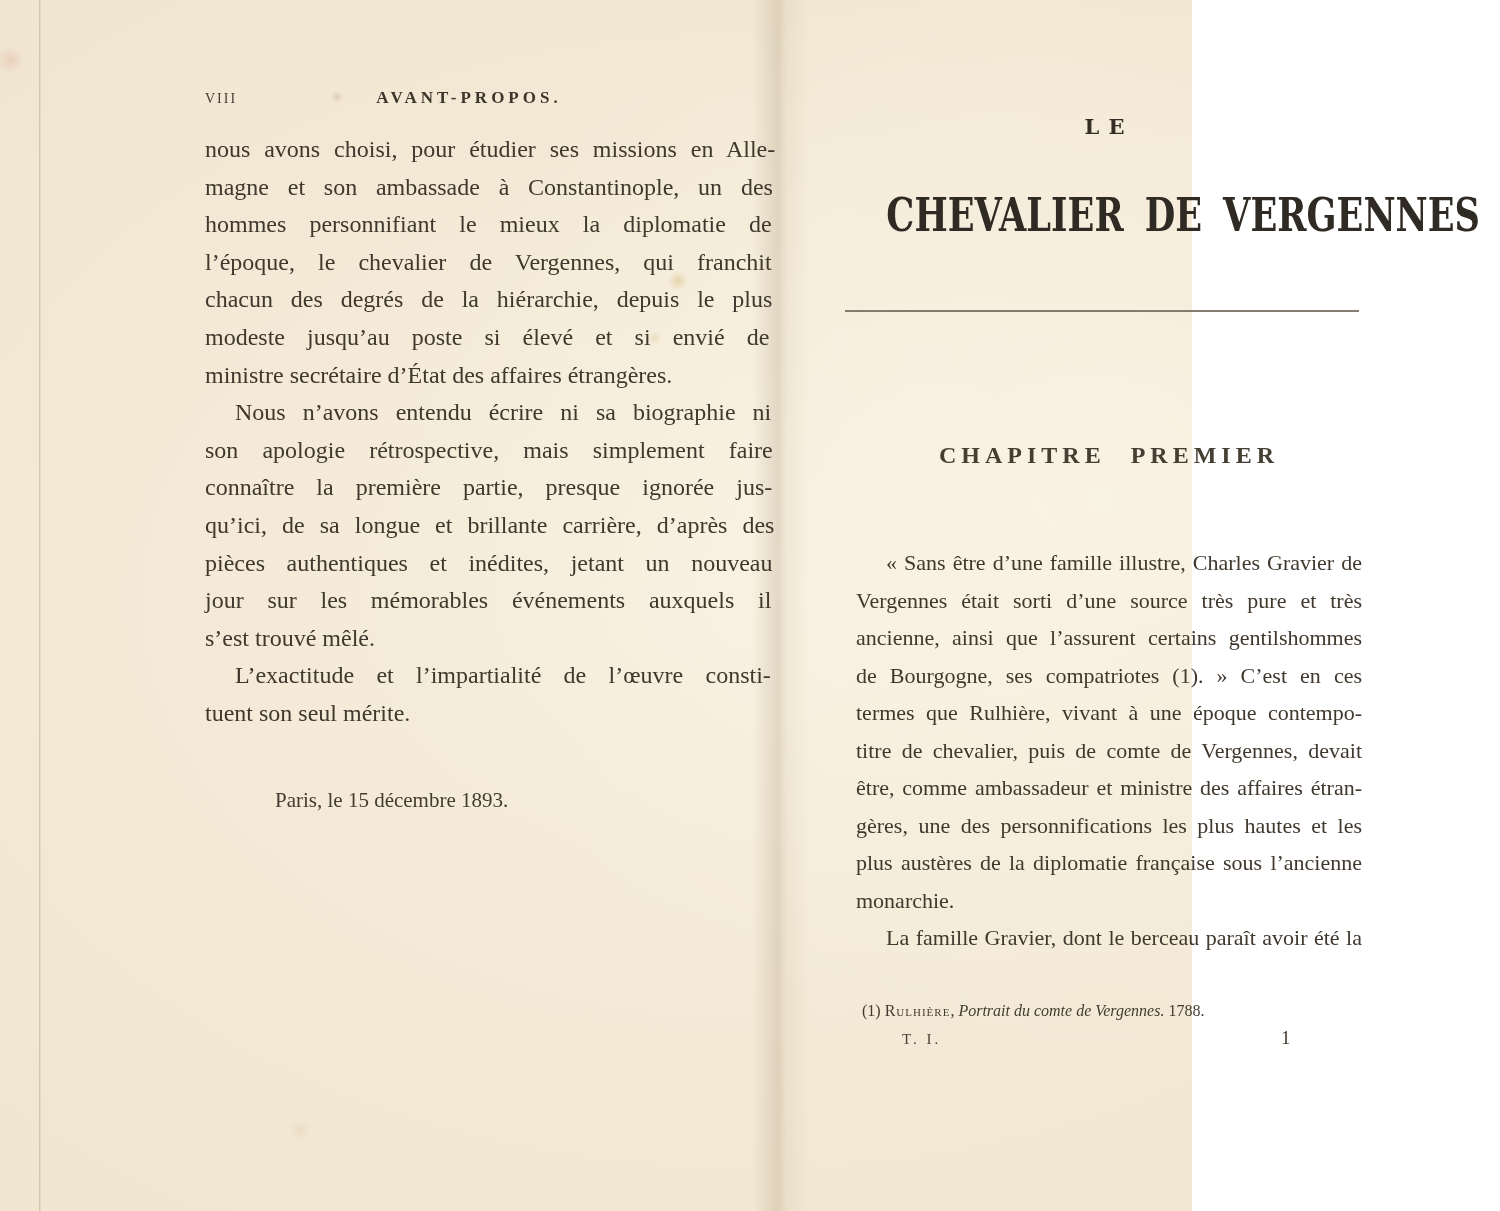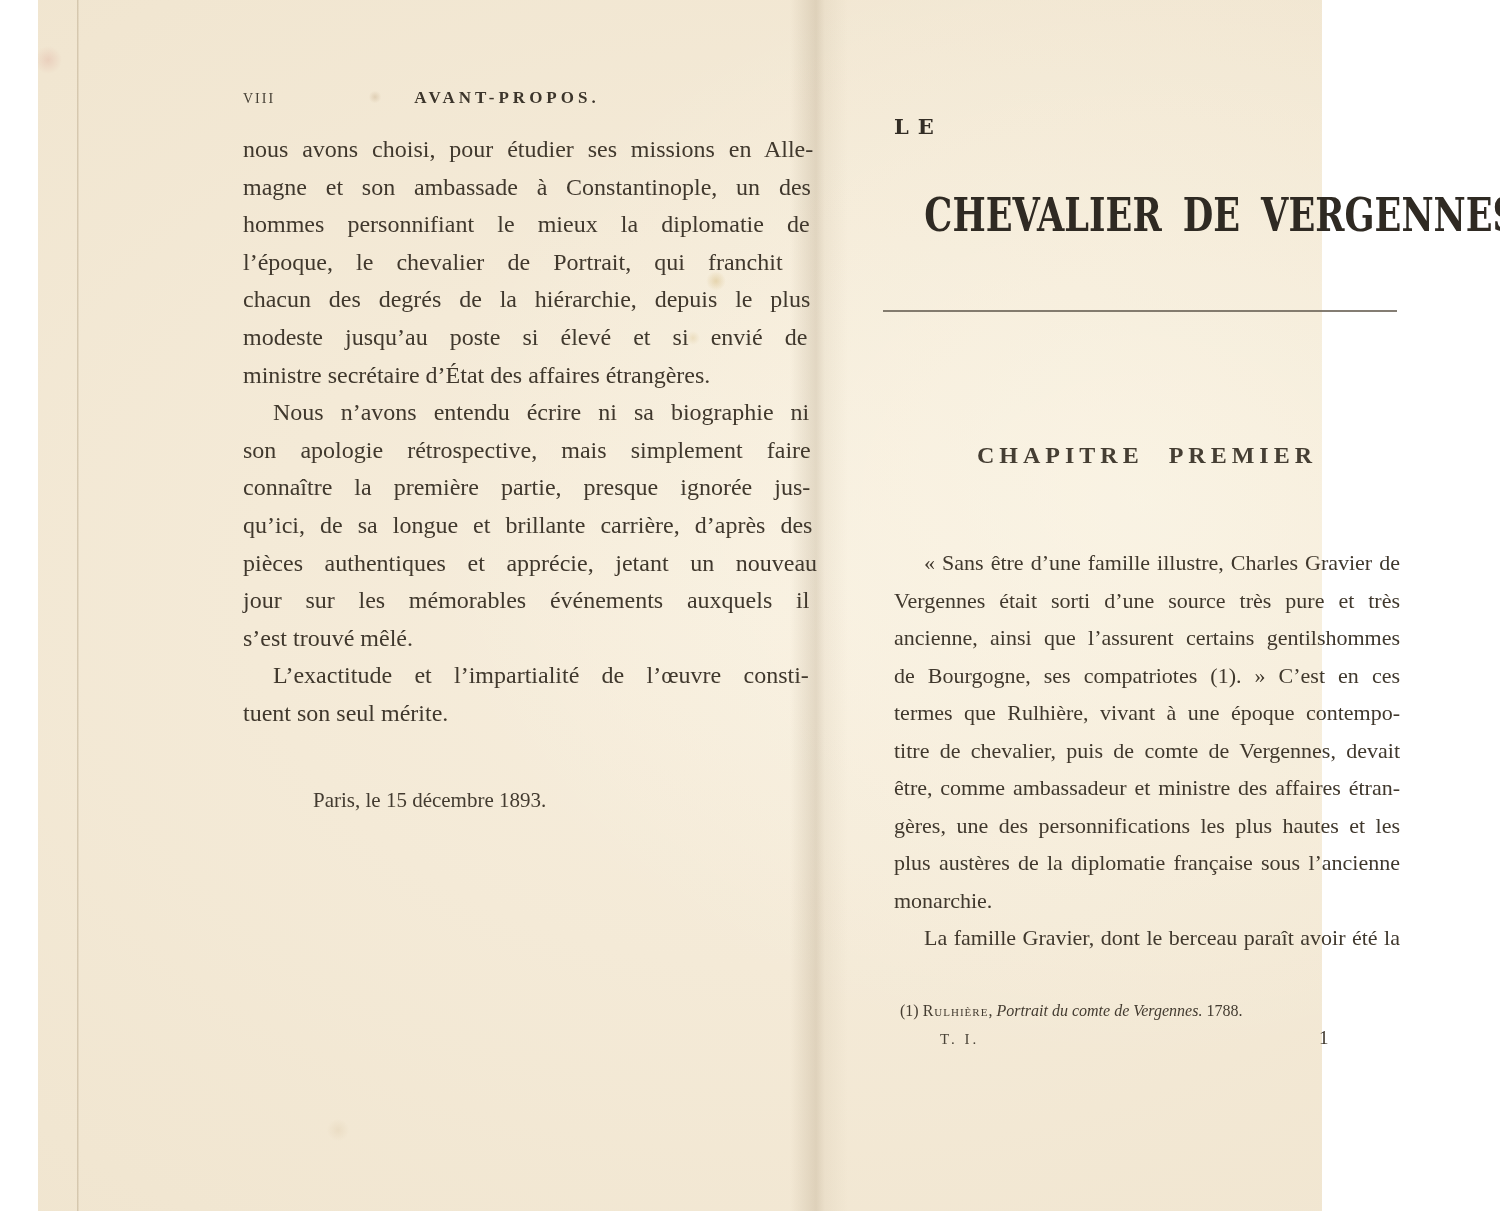--- a/index.html
+++ b/index.html
@@ -1,45 +1,45 @@
 <!DOCTYPE html>
 <html><head>
 <meta charset="utf-8">
 <style>
   html,body{margin:0;padding:0;}
   body{width:1500px;height:1211px;overflow:hidden;
        font-family:"Liberation Serif", serif;}
-  .spread{position:relative;width:1284px;height:1211px;
+  .spread{position:relative;width:1192px;height:1211px;
     background:
       radial-gradient(circle 14px at 678px 281px, rgba(190,150,60,.28), rgba(190,150,60,0) 70%),
       radial-gradient(circle 10px at 655px 338px, rgba(190,150,60,.18), rgba(190,150,60,0) 70%),
       radial-gradient(circle 9px at 337px 97px, rgba(150,110,60,.20), rgba(150,110,60,0) 70%),
       radial-gradient(circle 20px at 10px 60px, rgba(205,120,110,.20), rgba(205,120,110,0) 70%),
       radial-gradient(circle 12px at 1480px 70px, rgba(190,150,60,.15), rgba(190,150,60,0) 70%),
       radial-gradient(circle 16px at 300px 1130px, rgba(170,130,70,.10), rgba(170,130,70,0) 70%),
       radial-gradient(ellipse 900px 700px at 1100px 500px, rgba(255,252,240,.45), rgba(255,252,240,0) 80%),
       radial-gradient(ellipse 1600px 1100px at 750px 600px, rgba(247,238,221,1), rgba(238,226,203,1) 100%);
-    color:#3f372c;margin-left:38px;}
+    color:#3f372c;}
   
   .gutter{position:absolute;left:752px;top:0;width:58px;height:1211px;
     background:linear-gradient(90deg, rgba(150,128,96,0) 0%, rgba(150,128,96,.22) 45%, rgba(170,150,118,.10) 60%, rgba(150,128,96,0) 100%);}
   .edge-line{position:absolute;left:39px;top:0;width:2px;height:1211px;
     background:linear-gradient(90deg, rgba(165,145,112,.45), rgba(165,145,112,.08));}
   
   .runhead{position:absolute;top:88px;left:205px;width:528px;height:24px;}
   .folio-left{position:absolute;left:0;top:3px;font-size:14px;letter-spacing:2px;color:#464035;}
   .head-title{position:absolute;left:0;right:0;text-align:center;top:0;
     font-size:17px;letter-spacing:4px;word-spacing:2px;color:#3c352b;font-weight:bold;}
   .body-left{position:absolute;left:205px;top:131px;width:528px;font-size:24px;line-height:37.6px;color:#40382d;}
   .body-right{position:absolute;left:856px;top:544px;width:506px;font-size:22px;line-height:37.5px;color:#40382d;}
   .tline{white-space:nowrap;}
   .tline.ind{padding-left:30px;font-family:Liberation Serif, serif;}
   .dateline{position:absolute;left:275px;top:788px;font-size:21px;color:#433b30;}
   
-  .rp-head{position:absolute;left:856px;top:114px;width:506px;}
+  .rp-head{position:absolute;left:856px;top:114px;width:506px;text-align:center;}
   .title-le{font-family:"DejaVu Serif","Liberation Serif",serif;font-weight:bold;
     font-size:21px;letter-spacing:9px;color:#332d25;}
   .title-main{position:absolute;left:856px;top:190px;width:506px;text-align:center;
     font-family:"DejaVu Serif","Liberation Serif",serif;font-weight:bold;font-size:40px;
     letter-spacing:0px;word-spacing:10px;color:#2f2a23;
     transform:scale(.88,1.18);transform-origin:50% 50%;white-space:nowrap;}
   .rule{position:absolute;left:845px;top:310px;width:514px;height:2px;background:#6f665a;opacity:.85;}
   .chapter{position:absolute;left:856px;top:442px;width:506px;text-align:center;
     font-size:24px;letter-spacing:5px;word-spacing:14px;color:#453e33;font-weight:bold;white-space:nowrap;}
   .footnote{position:absolute;left:862px;top:1002px;font-size:16px;color:#433b30;white-space:nowrap;}
@@ -58,29 +58,29 @@
 
   <div>
     <div class="runhead">
       <span class="folio-left">VIII</span>
       <span class="head-title">AVANT-PROPOS.</span>
     </div>
     <div class="body-left" id="left-body">
         <div class="tline" style="word-spacing: 7.87305px;"><span>nous avons choisi, pour étudier ses missions en Alle-</span></div>
         <div class="tline" style="word-spacing: 12.7589px;"><span>magne et son ambassade à Constantinople, un des</span></div>
         <div class="tline" style="word-spacing: 17.1276px;"><span>hommes personnifiant le mieux la diplomatie de</span></div>
-        <div class="tline" style="word-spacing: 17.0703px;"><span>l’époque, le chevalier de Portrait, qui franchit</span></div>
+        <div class="tline" style="word-spacing: 17.0703px;"><span>l’époque, le chevalier de Vergennes, qui franchit</span></div>
         <div class="tline" style="word-spacing: 11.8613px;"><span>chacun des degrés de la hiérarchie, depuis le plus</span></div>
         <div class="tline" style="word-spacing: 16.0547px;"><span>modeste jusqu’au poste si élevé et si envié de</span></div>
         <div class="tline"><span>ministre secrétaire d’État des affaires étrangères.</span></div>
         <div class="tline ind" style="word-spacing: 11.0089px;"><span>Nous n’avons entendu écrire ni sa biographie ni</span></div>
         <div class="tline" style="word-spacing: 18.1156px;"><span>son apologie rétrospective, mais simplement faire</span></div>
         <div class="tline" style="word-spacing: 16.0234px;"><span>connaître la première partie, presque ignorée jus-</span></div>
         <div class="tline" style="word-spacing: 9.03906px;"><span>qu’ici, de sa longue et brillante carrière, d’après des</span></div>
-        <div class="tline" style="word-spacing: 15.6042px;"><span>pièces authentiques et apprécie, jetant un nouveau</span></div>
+        <div class="tline" style="word-spacing: 15.6042px;"><span>pièces authentiques et inédites, jetant un nouveau</span></div>
         <div class="tline" style="word-spacing: 17.7396px;"><span>jour sur les mémorables événements auxquels il</span></div>
         <div class="tline"><span>s’est trouvé mêlé.</span></div>
         <div class="tline ind" style="word-spacing: 16.3156px;"><span>L’exactitude et l’impartialité de l’œuvre consti-</span></div>
         <div class="tline"><span>tuent son seul mérite.</span></div>
       </div>
     <div class="dateline">Paris, le 15 décembre 1893.</div>
   </div>
 
   <div>
     <div class="rp-head">

